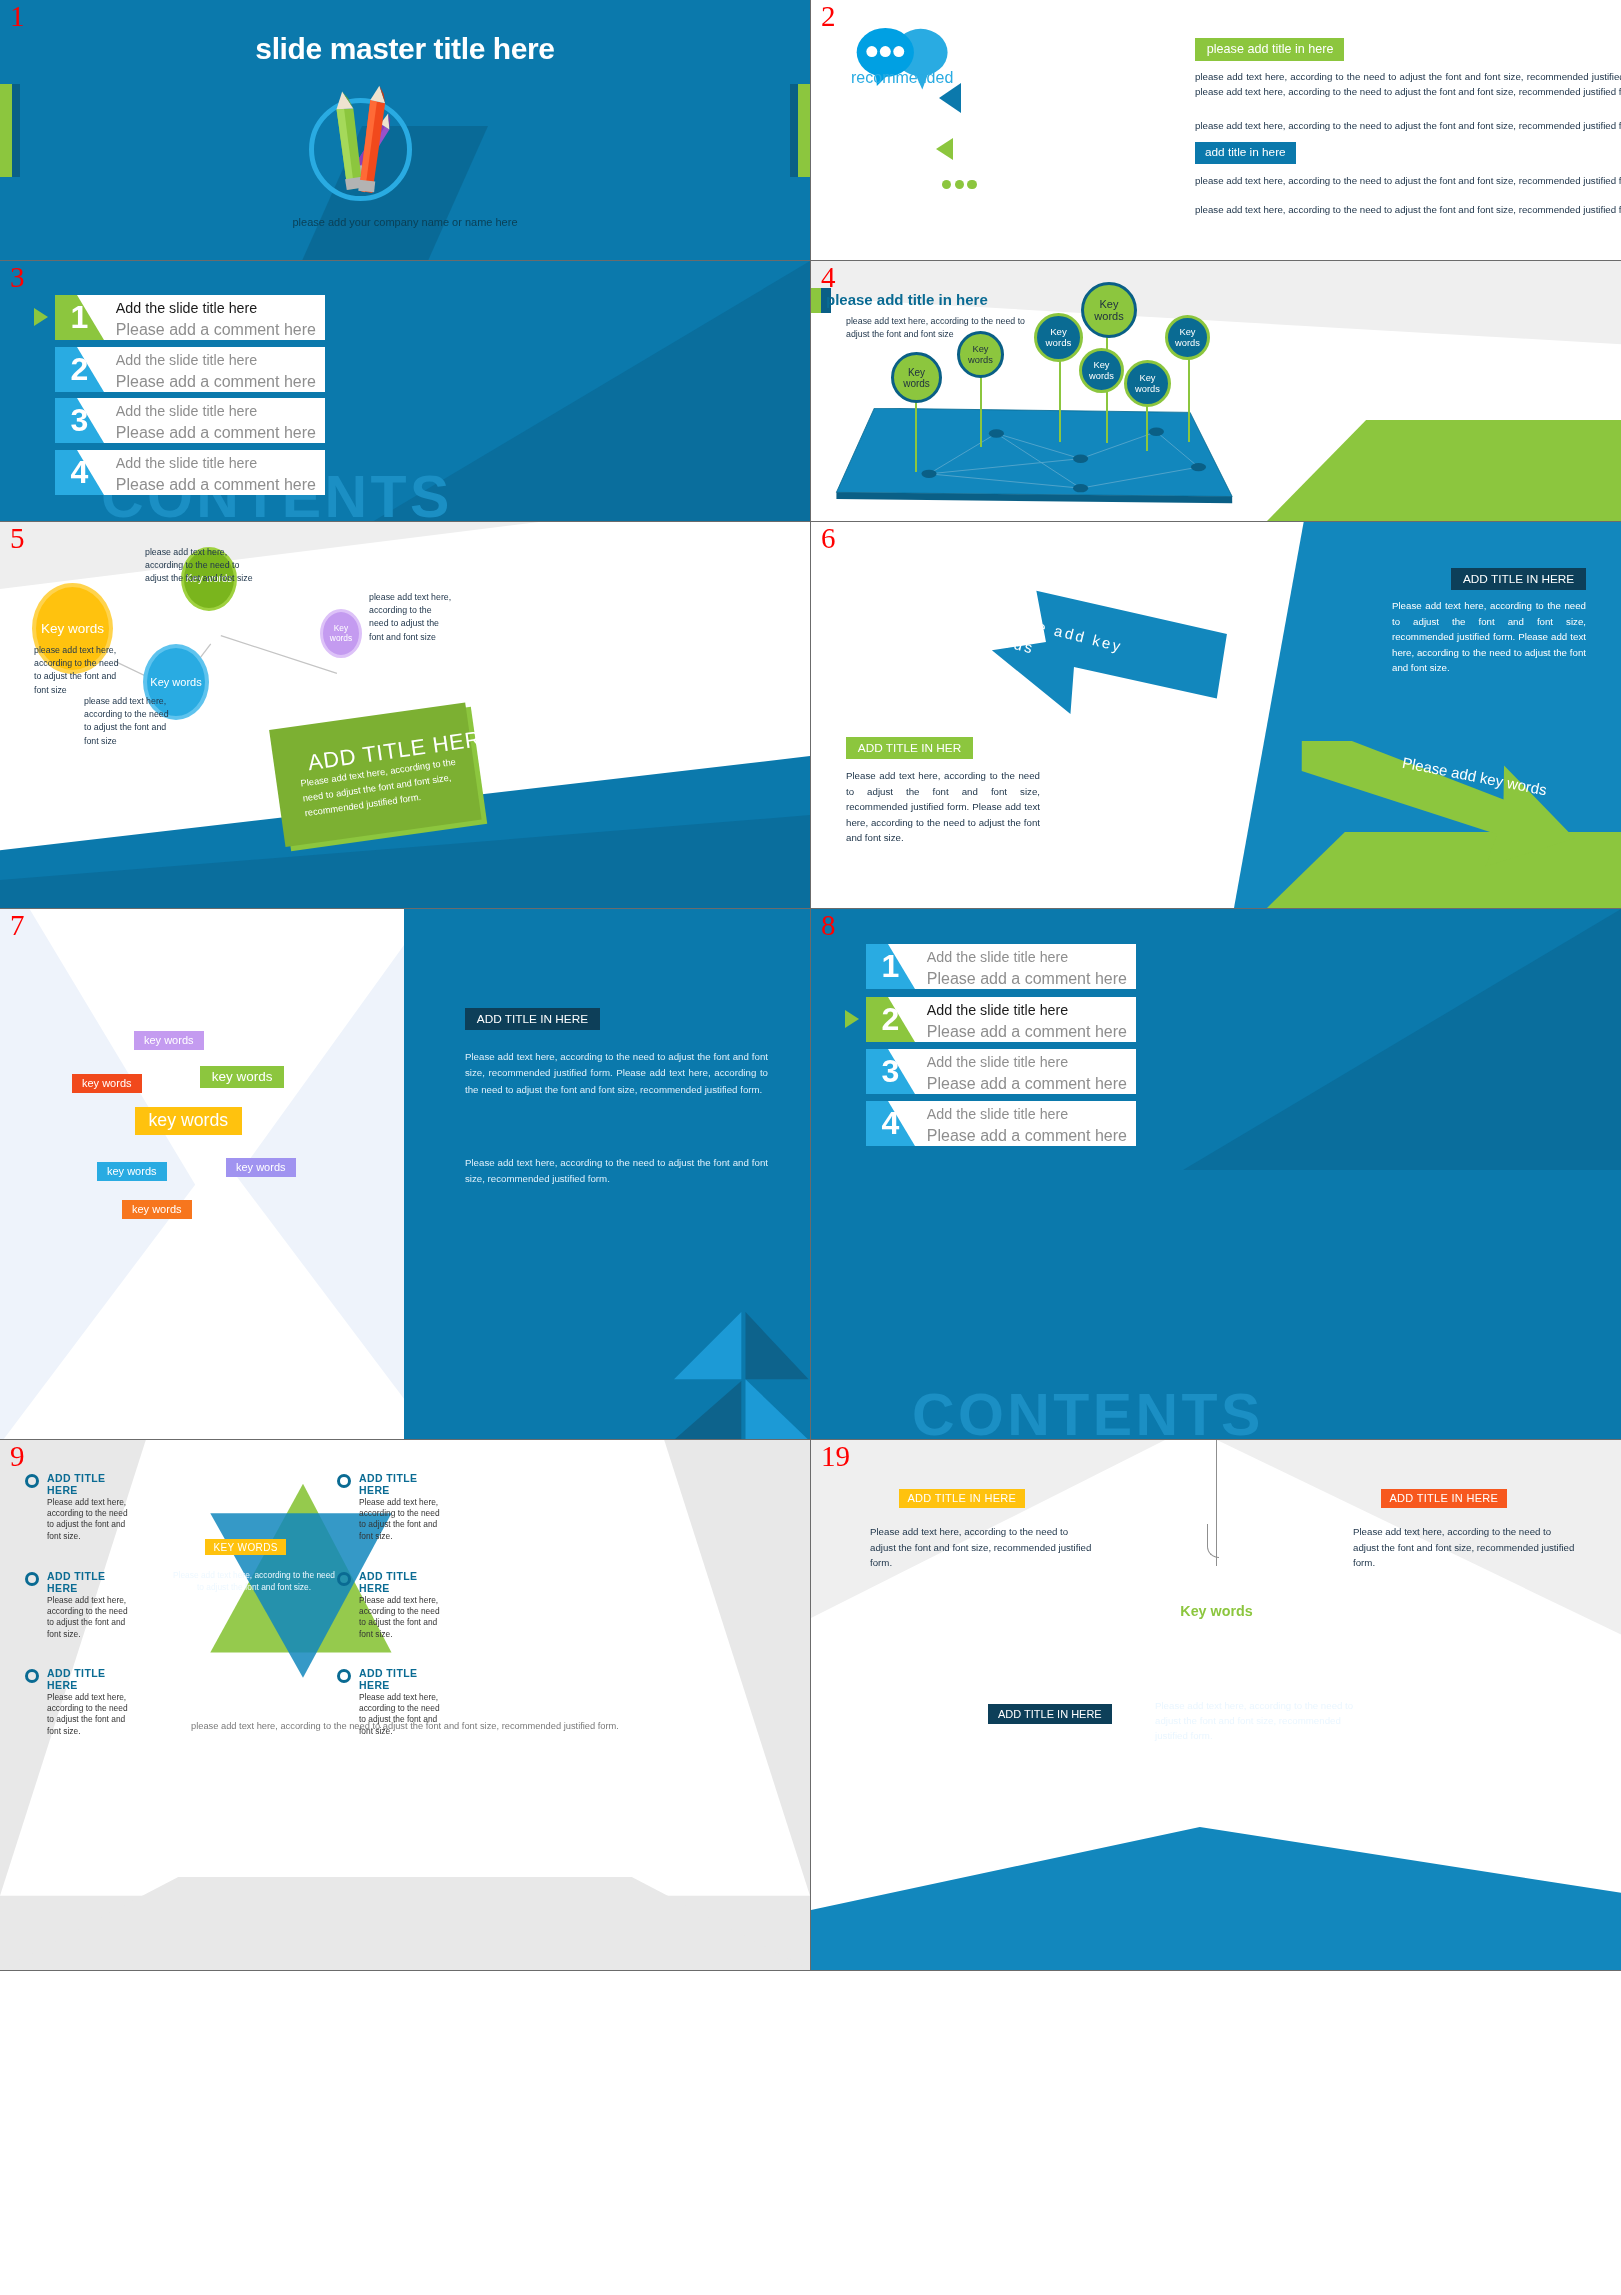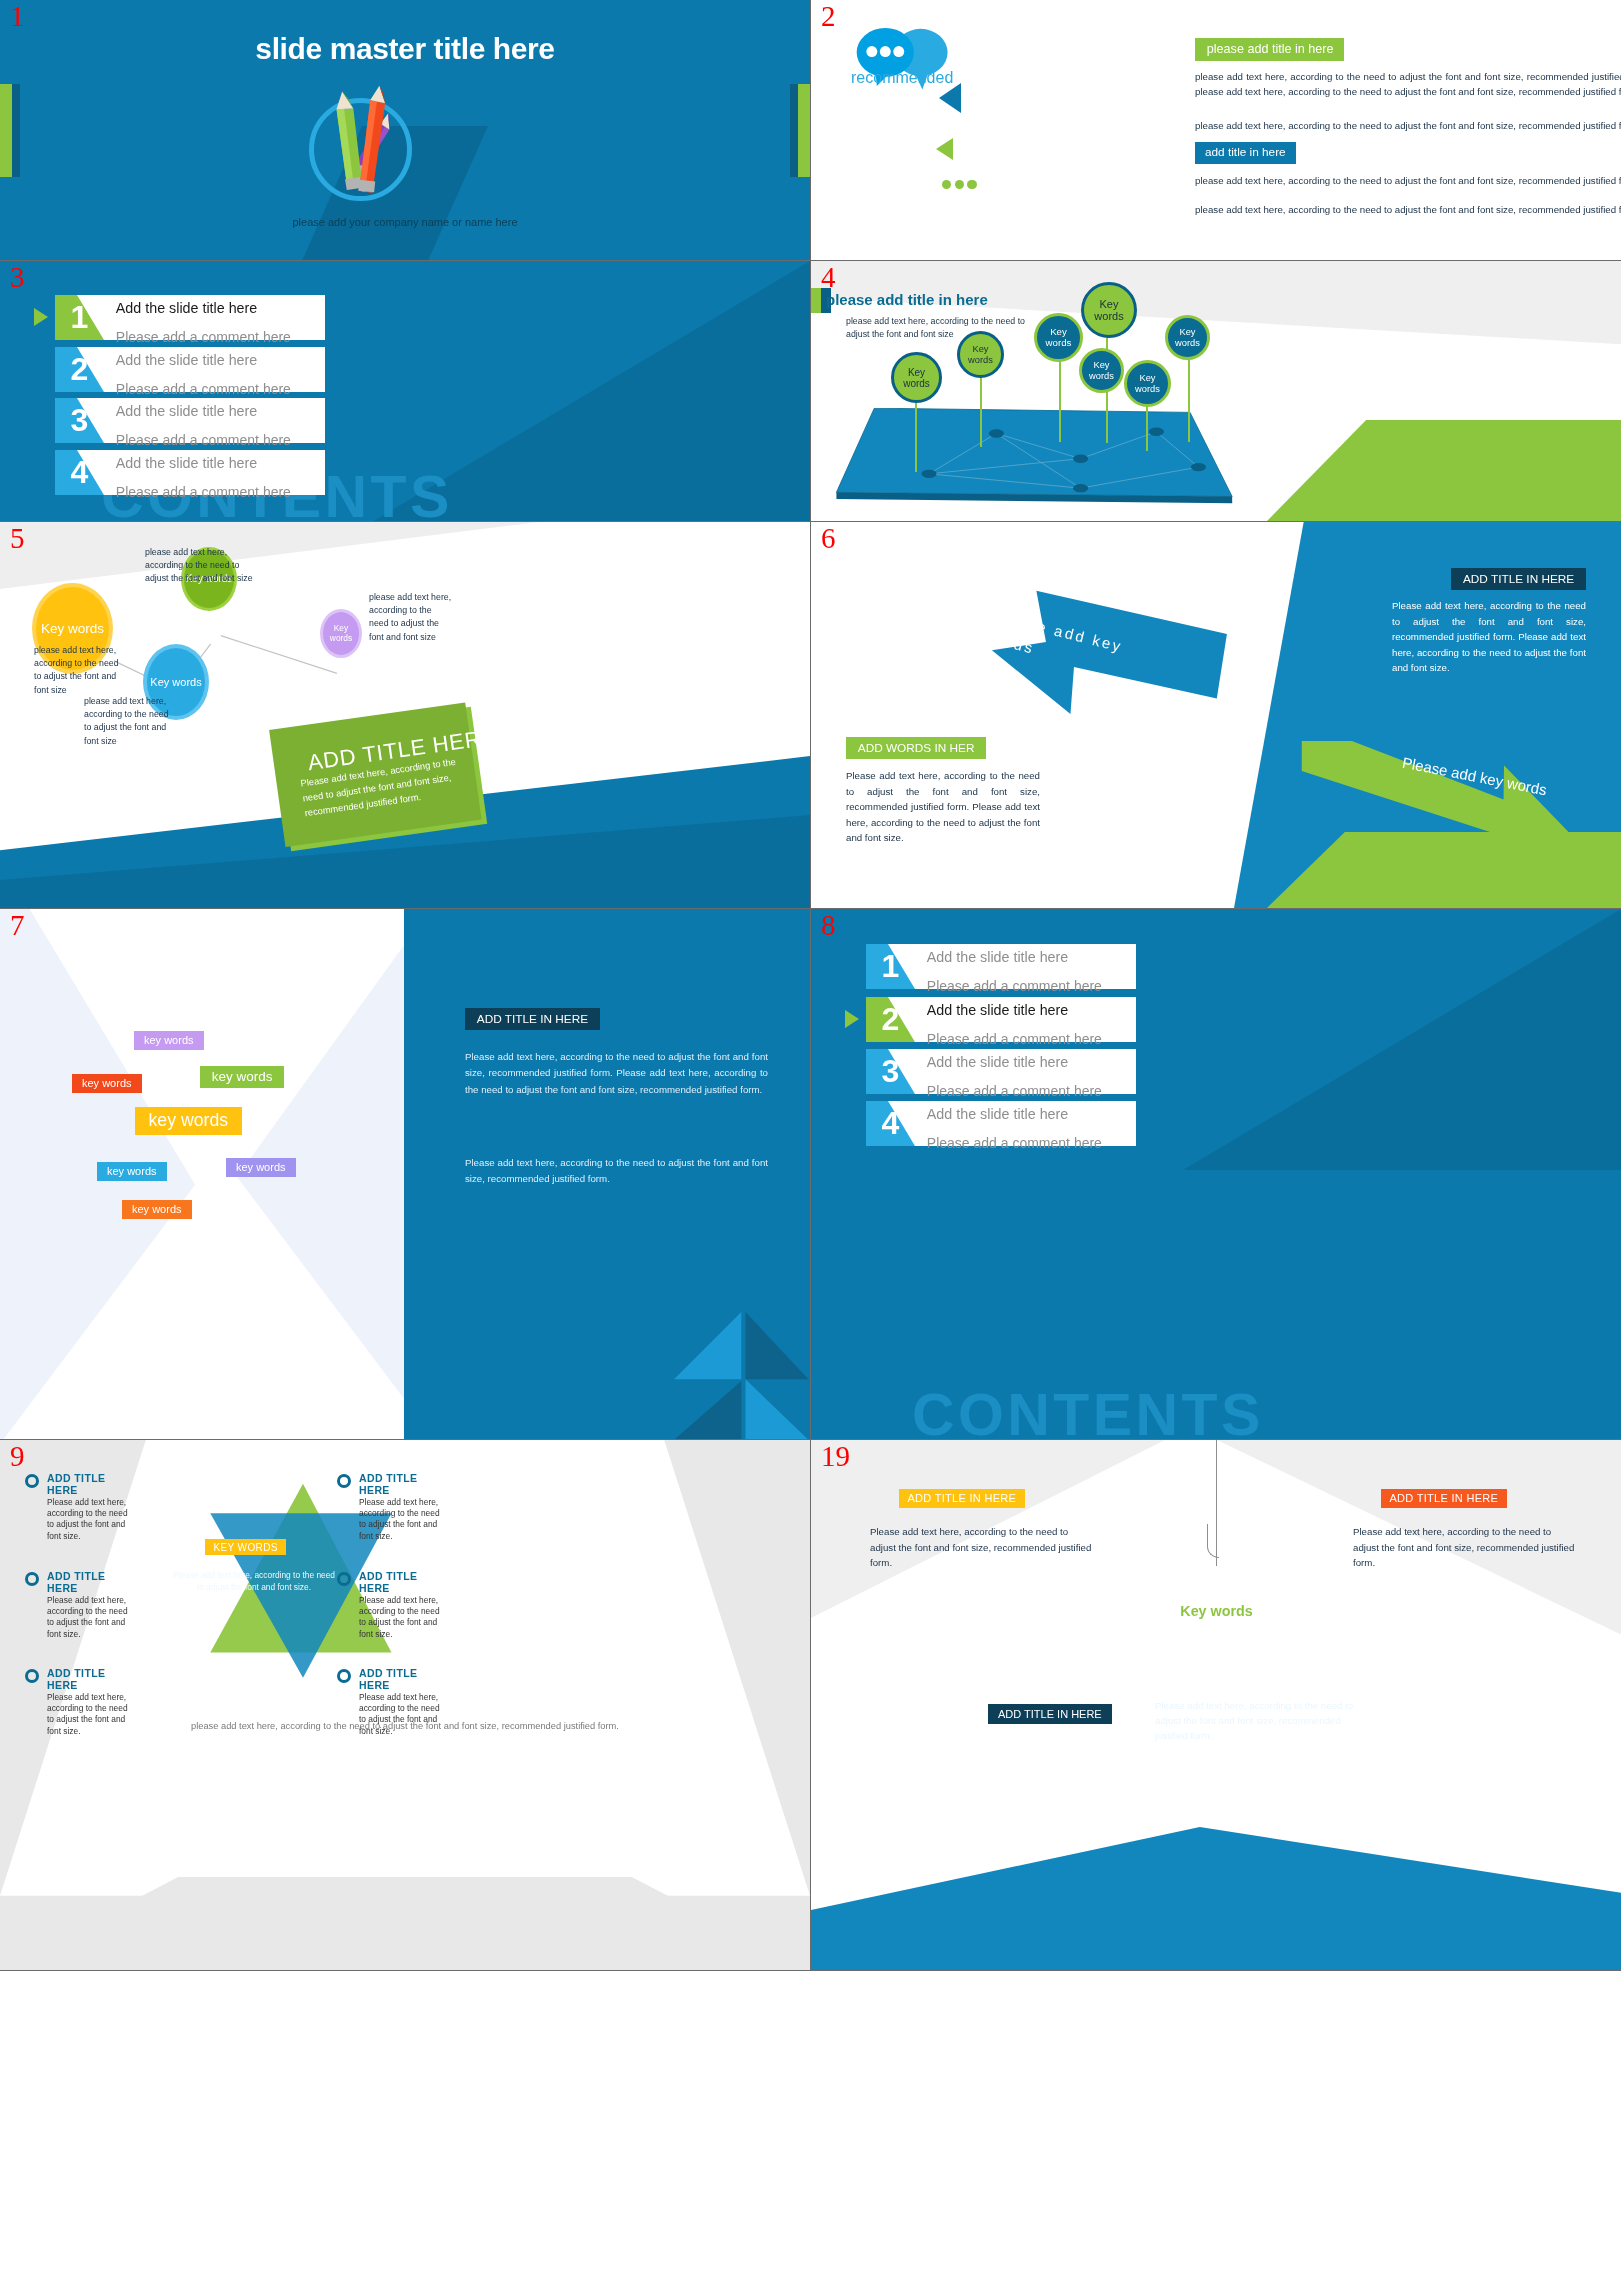--- a/index.html
+++ b/index.html
@@ -42,21 +42,21 @@
   
   .sc { background:#0b79ac; }
   .sc .diag { position:absolute; right:0; top:0; width:438px; height:261px; background:#0a6e9d; clip-path:polygon(100% 0,100% 100%,0% 100%); }
   .sc .contents-word { position:absolute; left:101px; bottom:-10px; font-size:59px; font-weight:bold; color:#1b8fc4; letter-spacing:3.4px; }
   .cbar { position:absolute; height:45px; background:#fff; display:flex; align-items:stretch; }
   .cbar .numblk { width:49px; position:relative; color:#fff; font-size:32px; font-weight:bold; display:flex; align-items:center; justify-content:center; }
   .cbar .numblk span { position:relative; z-index:3; }
   .cbar .numblk .tri { position:absolute; right:0; top:0; width:0;height:0; border-top:45px solid #fff; border-left:27px solid transparent; z-index:2; }
   .cbar .txt { padding:5px 0 0 11.8px; }
   .cbar .t1 { font-size:14.3px; }
-  .cbar .t2 { font-size:14px; color:#8e8e8e; margin-top:13px;text-align:center; }
+  .cbar .t2 { font-size:16px; color:#8e8e8e; margin-top:5px;text-align:center; }
   .arrow-g { position:absolute; width:0;height:0;border-top:9.3px solid transparent;border-bottom:9.3px solid transparent;border-left:14.3px solid #8cc63e; }
 
   
   .s4 { background:#fff; }
   .s4 .bg-grey { position:absolute; inset:0; background:#efefef; clip-path:polygon(0 0,100% 0,100% 32%,0 14%); }
   .s4 .grn { position:absolute; left:0; top:27px; width:10px; height:25px; background:#8cc63e; }
   .s4 .blu { position:absolute; left:10px; top:27px; width:10px; height:25px; background:#0a5f86; }
   .s4 .title { position:absolute; left:15px; top:30px; color:#0a6b93; font-size:15px; font-weight:bold; }
   .s4 .sub { position:absolute; left:35px; top:54px; width:185px; font-size:8.8px; color:#21374c; line-height:1.5; }
   .s4 .green-floor { position:absolute; right:0; bottom:0; width:354px; height:101px; background:#8cc63e; clip-path:polygon(28% 0,100% 0,100% 100%,0 100%); }
@@ -339,21 +339,21 @@
     <div class="abs" style="left:173px;top:99px;width:152px;color:#fff;font-size:15px;letter-spacing:2.5px;line-height:1.5;transform:rotate(14deg);">Please add key words</div>
 
     <div class="hdr-dark" style="right:35px;top:46px">ADD TITLE IN HERE</div>
     <div class="p" style="right:35px;top:76px;color:#fff">Please add text here, according to the need to adjust the font and font size, recommended justified form. Please add text here, according to the need to adjust the font and font size.</div>
 
     <svg class="abs" style="left:480px;top:219px" width="337" height="160" viewBox="0 0 400 190">
       <polygon points="0,0 250,58 245,18 340,92 240,140 248,100 8,58" fill="#8cc63e" transform="rotate(8 170 80)"></polygon>
     </svg>
     <div class="abs" style="left:590px;top:244px;width:152px;color:#fff;font-size:15px;line-height:1.5;transform:rotate(11deg);">Please add key words</div>
 
-    <div class="hdr-green" style="left:35px;top:215px">ADD WORDS IN HER</div>
+    <div class="hdr-green" style="left:35px;top:215px">ADD TITLE IN HER</div>
     <div class="p" style="left:35px;top:246px;color:#21374c">Please add text here, according to the need to adjust the font and font size, recommended justified form. Please add text here, according to the need to adjust the font and font size.</div>
   </div>
 
   <div class="slide s7">
     <div class="whitetri"></div>
     <div class="whitetri2"></div>
     <div class="bluepanel"></div>
     <div class="num">7</div>
 
     <div class="kw" style="left:134px;top:122px;background:#c49bf0;font-size:11px;padding:3.4px 10px"><span>key words</span></div>

